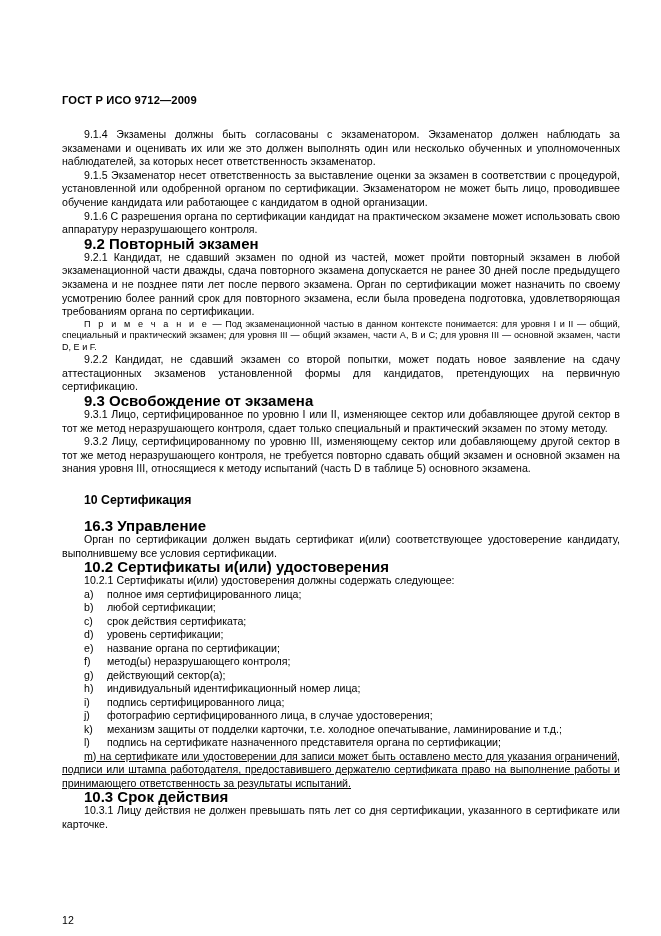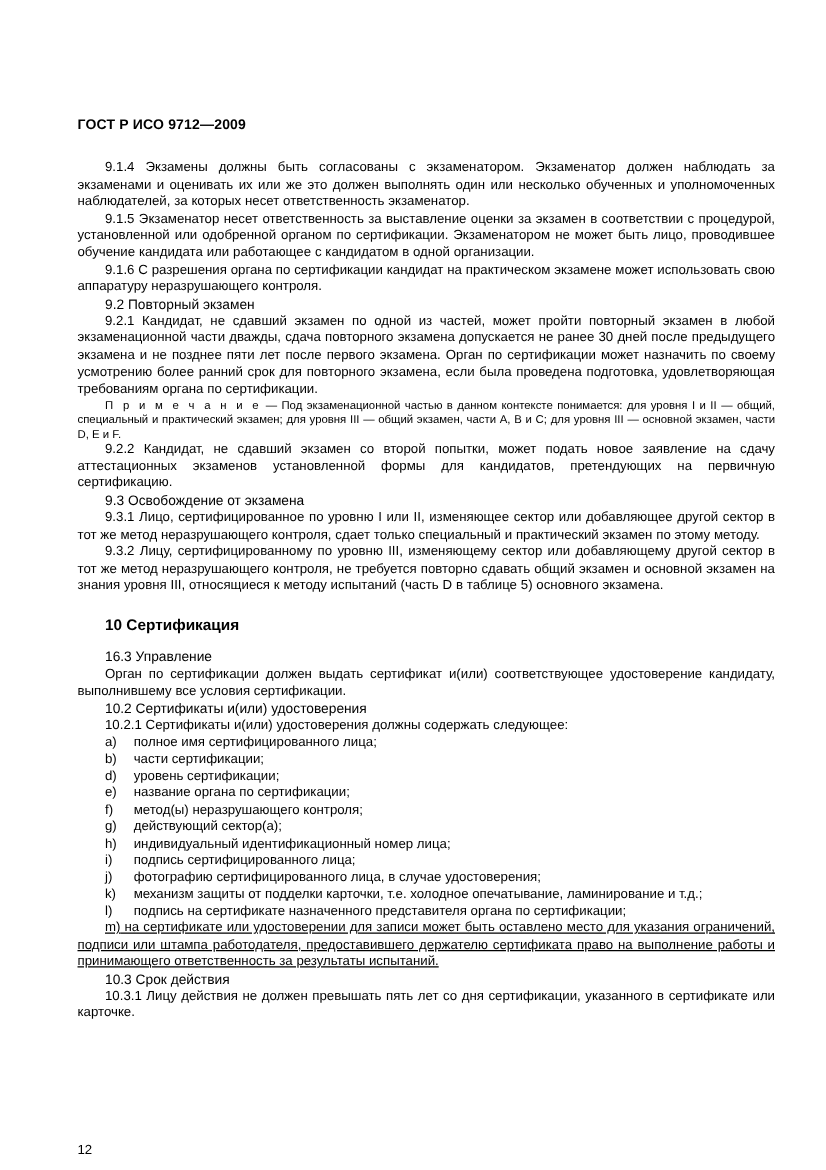--- a/index.html
+++ b/index.html
@@ -61,22 +61,22 @@
     letter-spacing: 2.1px;
   }
   .h-major {
     font-size: 12.3px;
     font-weight: bold;
     line-height: 16px;
     text-indent: 22px;
     margin: 0;
   }
   .h-sub {
-    font-size: 11px;
-    font-weight: normal;
+    font-size: 15px;
+    font-weight: bold;
     line-height: 14px;
     text-indent: 22px;
     margin: 0;
   }
   .list {
     list-style: none;
     margin: 0;
     padding: 0;
   }
   .list li {
@@ -142,21 +142,22 @@
     <div class="spacer-major-after"></div>
 
     <p class="h-sub">16.3  Управление</p>
     <p class="body-para">Орган по сертификации должен выдать сертификат и(или) соответствующее удостоверение кандидату, выполнившему все условия сертификации.</p>
 
     <p class="h-sub">10.2  Сертификаты и(или) удостоверения</p>
     <p class="body-para">10.2.1  Сертификаты и(или) удостоверения должны содержать следующее:</p>
 
     <ul class="list" id="list-10-2-1">
         <li><span class="marker">a)</span><span> полное имя сертифицированного лица;</span></li>
-        <li><span class="marker">b)</span><span> части сертификации;</span></li>
+        <li><span class="marker">b)</span><span> любой сертификации;</span></li>
+        <li><span class="marker">c)</span><span> срок действия сертификата;</span></li>
         <li><span class="marker">d)</span><span> уровень сертификации;</span></li>
         <li><span class="marker">e)</span><span> название органа по сертификации;</span></li>
         <li><span class="marker">f)</span><span> метод(ы) неразрушающего контроля;</span></li>
         <li><span class="marker">g)</span><span> действующий сектор(а);</span></li>
         <li><span class="marker">h)</span><span> индивидуальный идентификационный номер лица;</span></li>
         <li><span class="marker">i)</span><span> подпись сертифицированного лица;</span></li>
         <li><span class="marker">j)</span><span> фотографию сертифицированного лица, в случае удостоверения;</span></li>
         <li><span class="marker">k)</span><span> механизм защиты от подделки карточки, т.е. холодное опечатывание, ламинирование и т.д.;</span></li>
         <li><span class="marker">l)</span><span> подпись на сертификате назначенного представителя органа по сертификации;</span></li>
         <li class="flow"><span class="marker">m)</span><span> на сертификате или удостоверении для записи может быть оставлено место для указания ограничений, подписи или штампа работодателя, предоставившего держателю сертификата право на выполнение работы и принимающего ответственность за результаты испытаний.</span></li>

